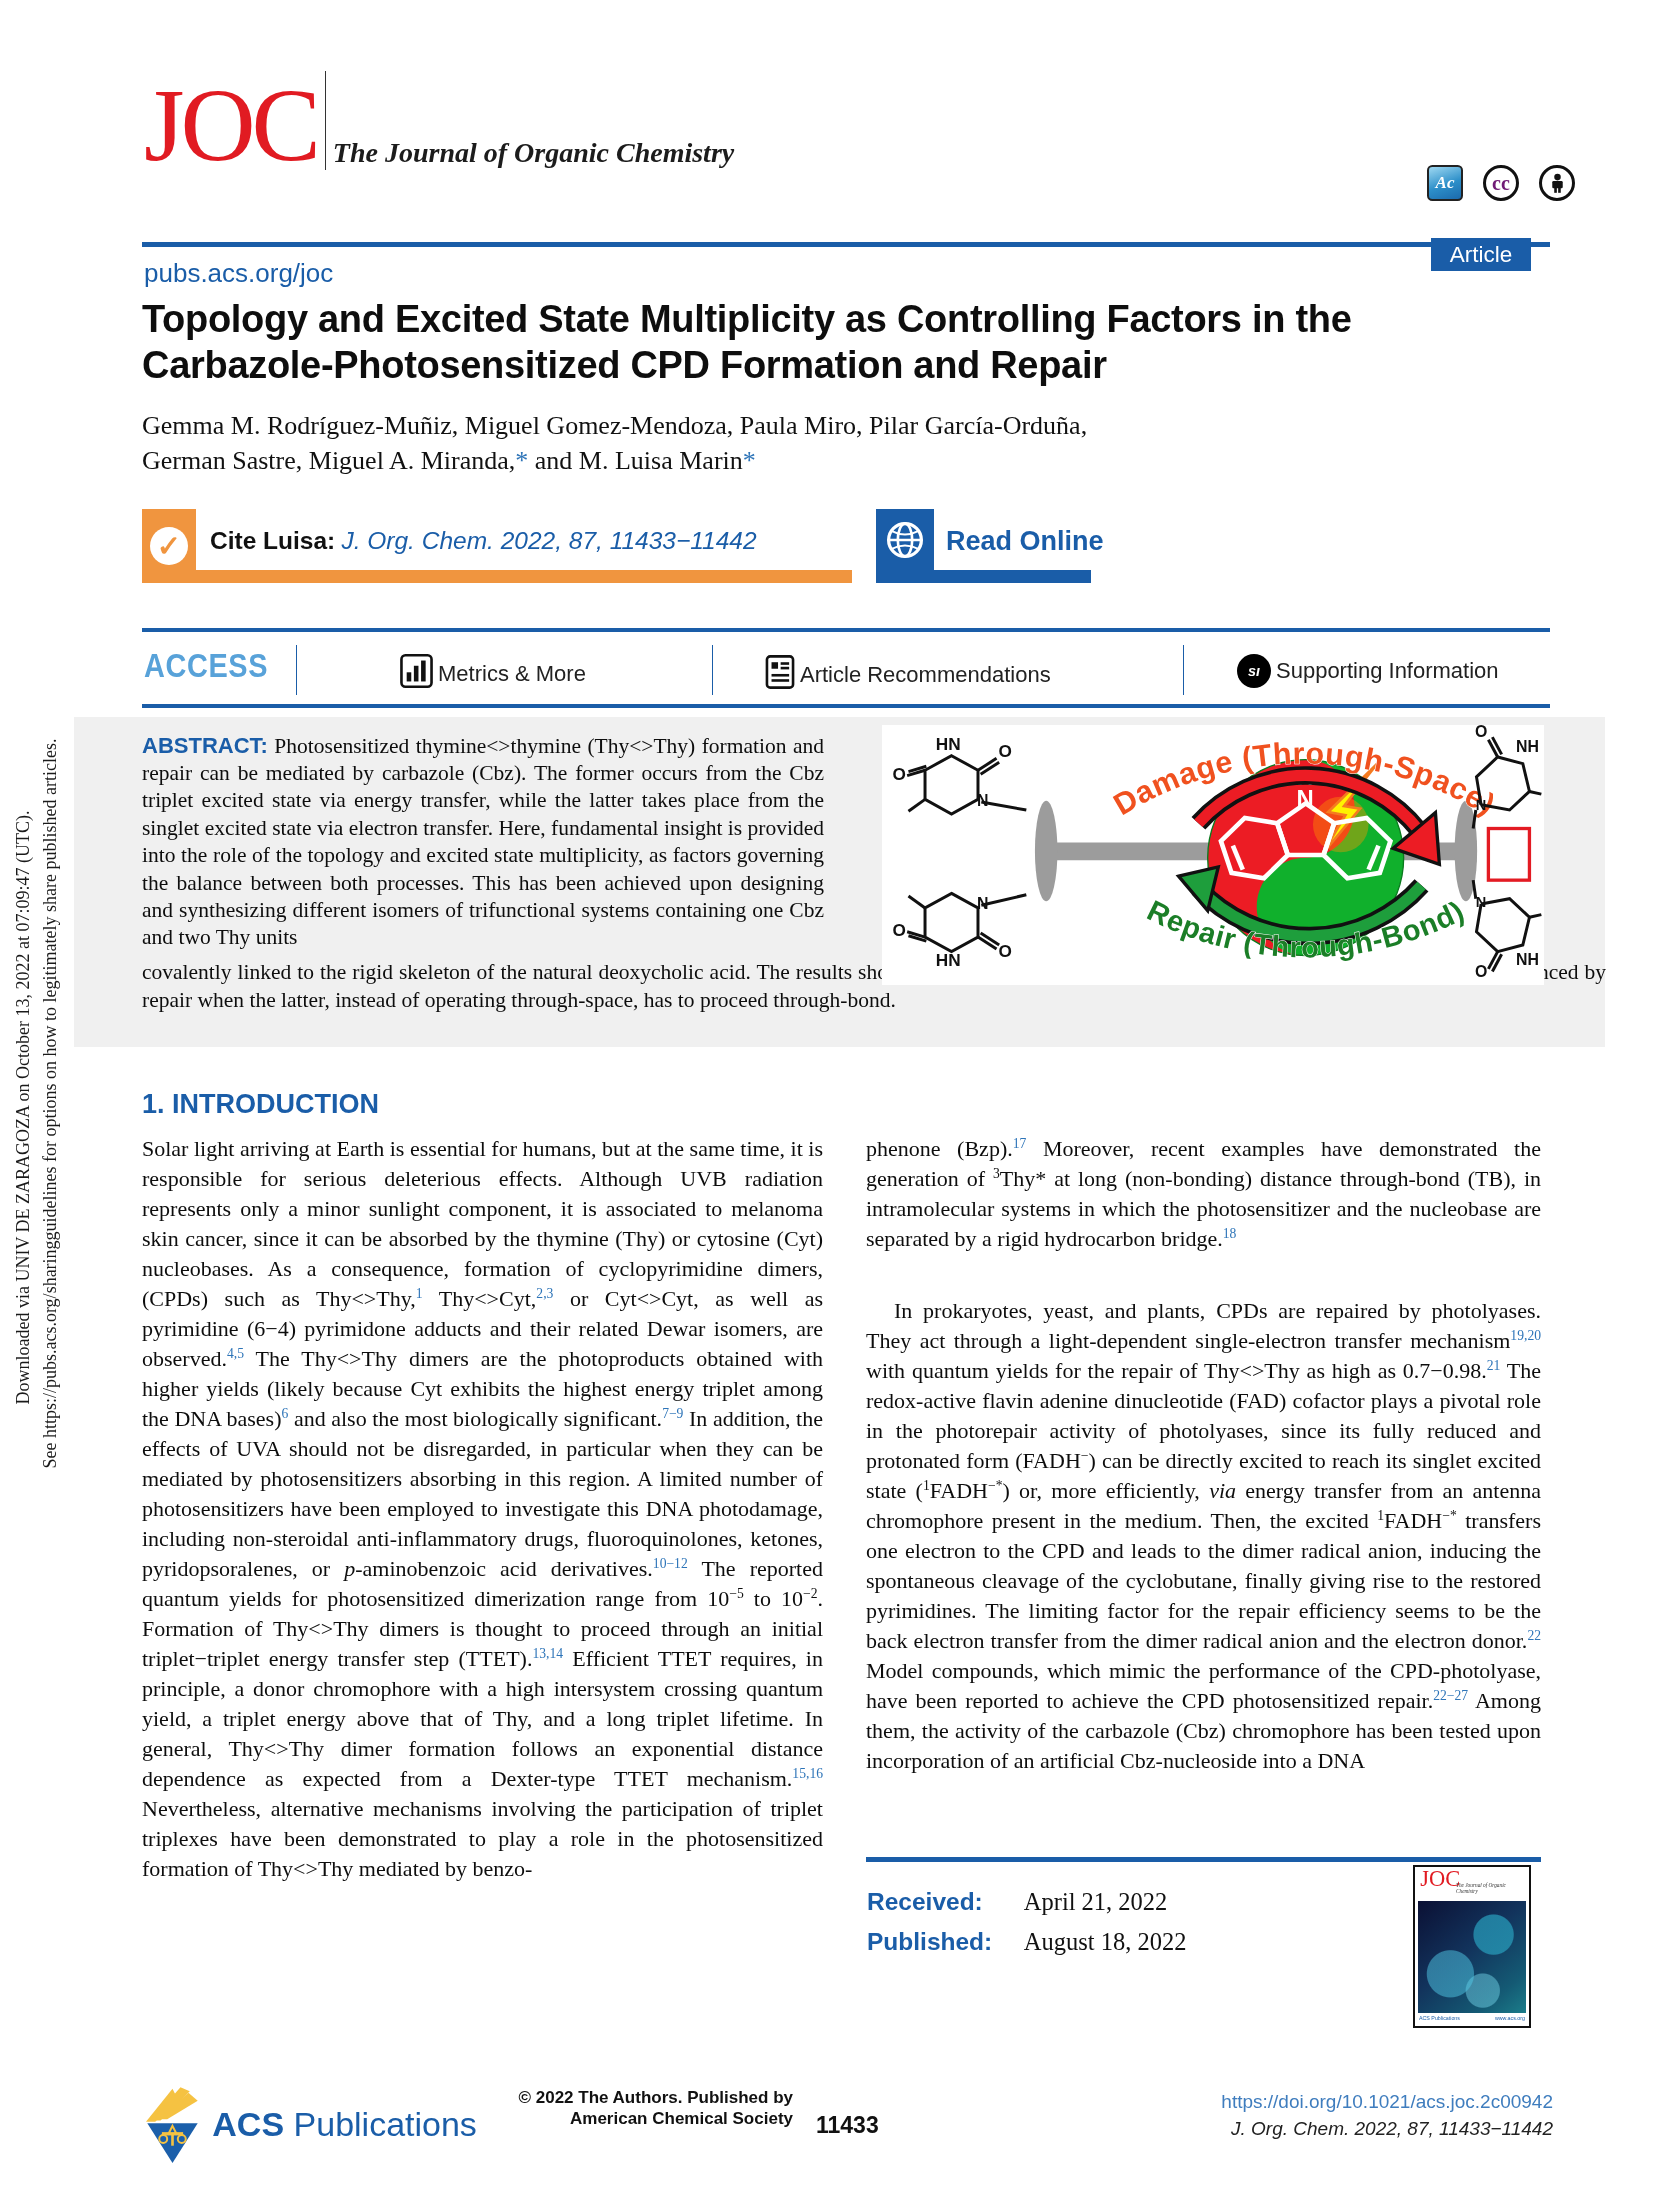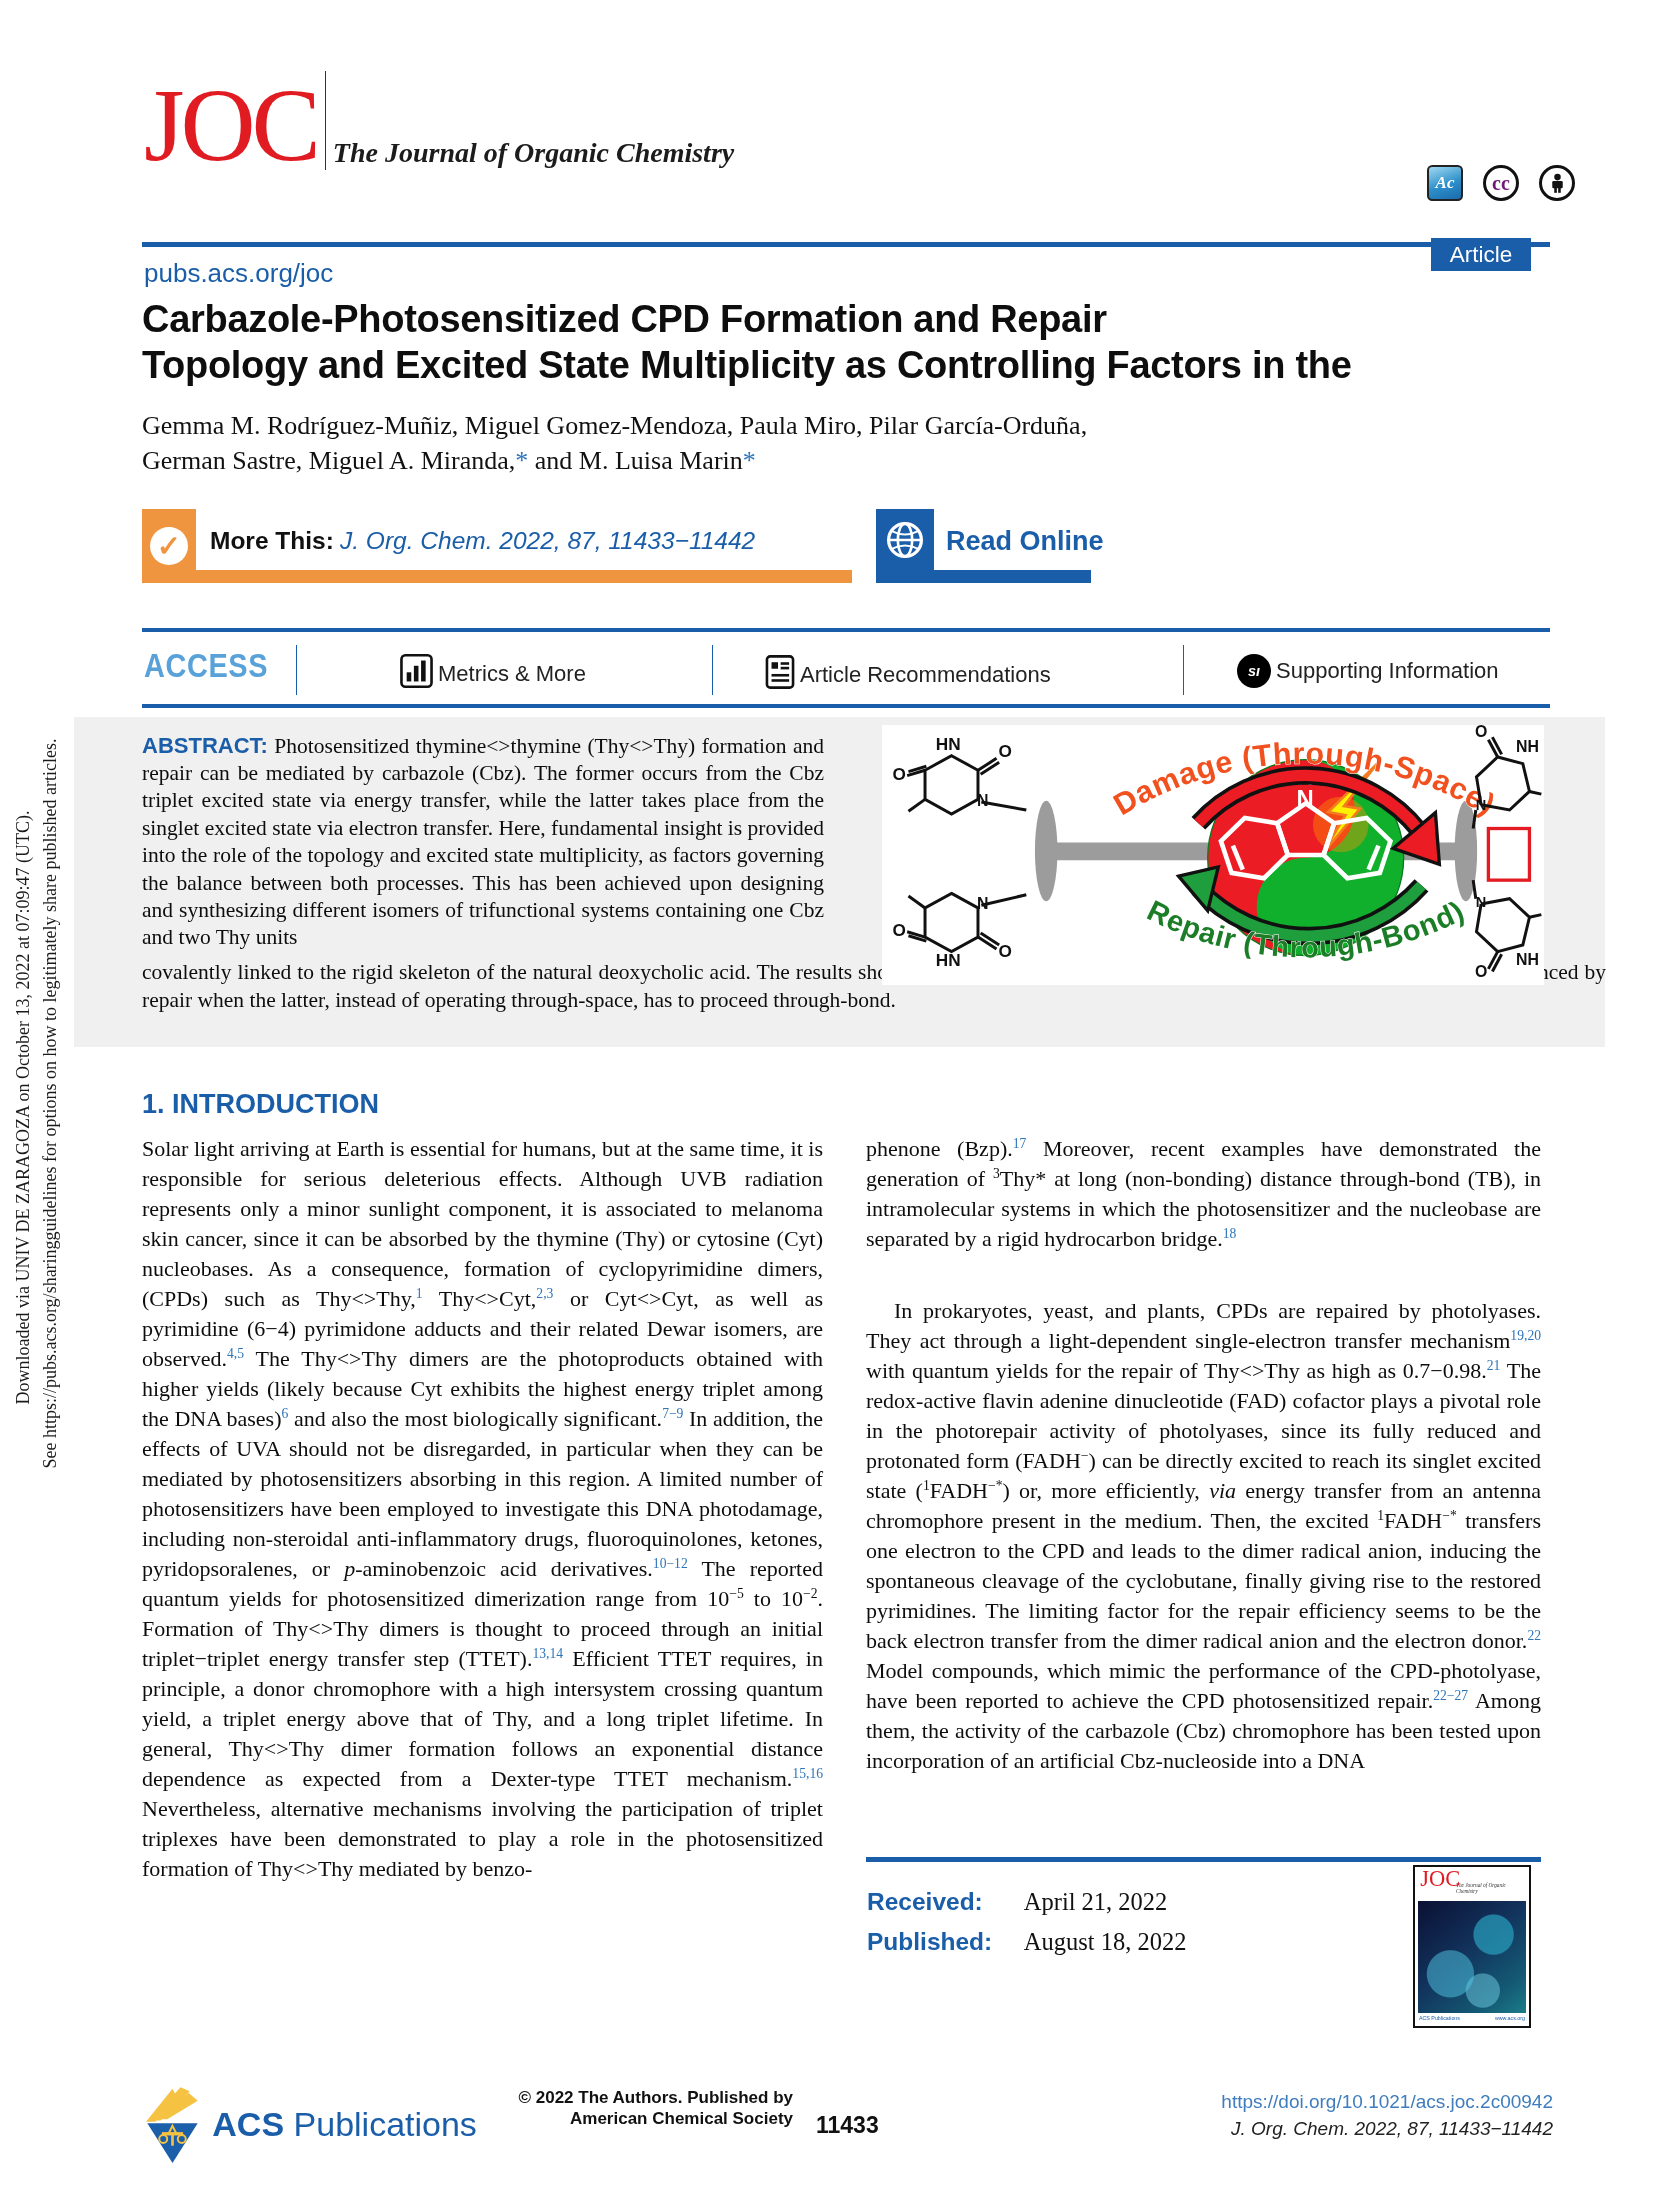--- a/index.html
+++ b/index.html
@@ -134,33 +134,33 @@
           <rect x="8" y="22" width="4" height="8" fill="#111"></rect>
           <rect x="14" y="22" width="4" height="8" fill="#111"></rect>
         </svg>
     </span>
   </div>
   <div class="hdr-rule"></div>
   <a class="pubs-link sans" href="#">pubs.acs.org/joc</a>
   <div class="article-badge sans">Article</div>
 
   <div class="title sans">
+    <div>Topology and Excited State Multiplicity as Controlling Factors in the</div>
     <div>Carbazole-Photosensitized CPD Formation and Repair</div>
-    <div>Topology and Excited State Multiplicity as Controlling Factors in the</div>
   </div>
   <div class="authors">
     <div>Gemma M. Rodríguez-Muñiz, Miguel Gomez-Mendoza, Paula Miro, Pilar García-Orduña,</div>
     <div><span>German Sastre, Miguel A. Miranda,</span><span class="star">*</span><span> and M. Luisa Marin</span><span class="star">*</span></div>
   </div>
 
   <div class="cite-icon">
     <span class="cite-check">✓</span>
   </div>
   <div class="cite-text">
-    <span class="cite-label">More This:</span>
+    <span class="cite-label">Cite Luisa:</span>
     <a class="cite-cit" href="#">J. Org. Chem. 2022, 87, 11433−11442</a>
   </div>
   <div class="cite-bar"></div>
   <div class="ro-icon">
     <svg width="38" height="38" viewBox="0 0 58 58">
         <circle cx="29" cy="29" r="25" fill="none" stroke="#fff" stroke-width="5"></circle>
         <ellipse cx="29" cy="29" rx="11" ry="25" fill="none" stroke="#fff" stroke-width="4"></ellipse>
         <line x1="4" y1="29" x2="54" y2="29" stroke="#fff" stroke-width="4"></line>
         <path d="M8,15 Q29,26 50,15" fill="none" stroke="#fff" stroke-width="3"></path>
         <path d="M8,43 Q29,32 50,43" fill="none" stroke="#fff" stroke-width="3"></path>

